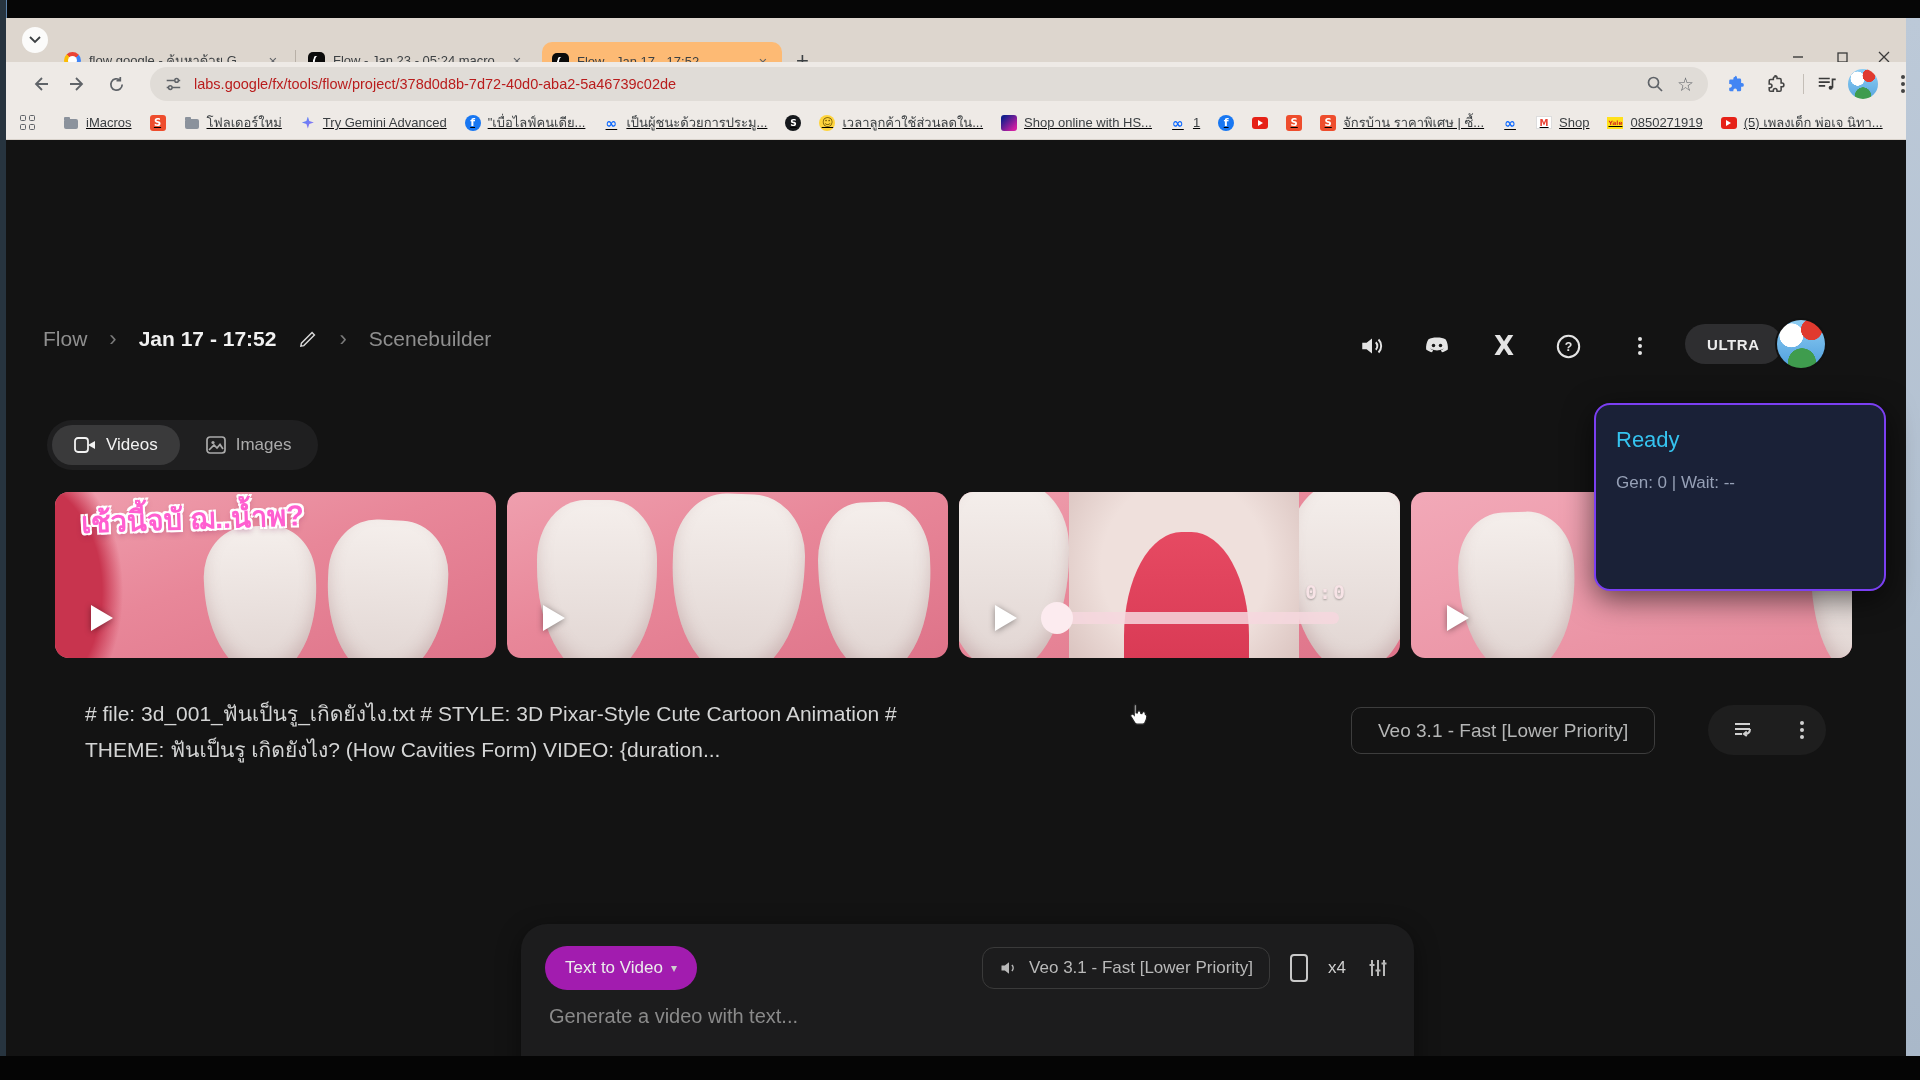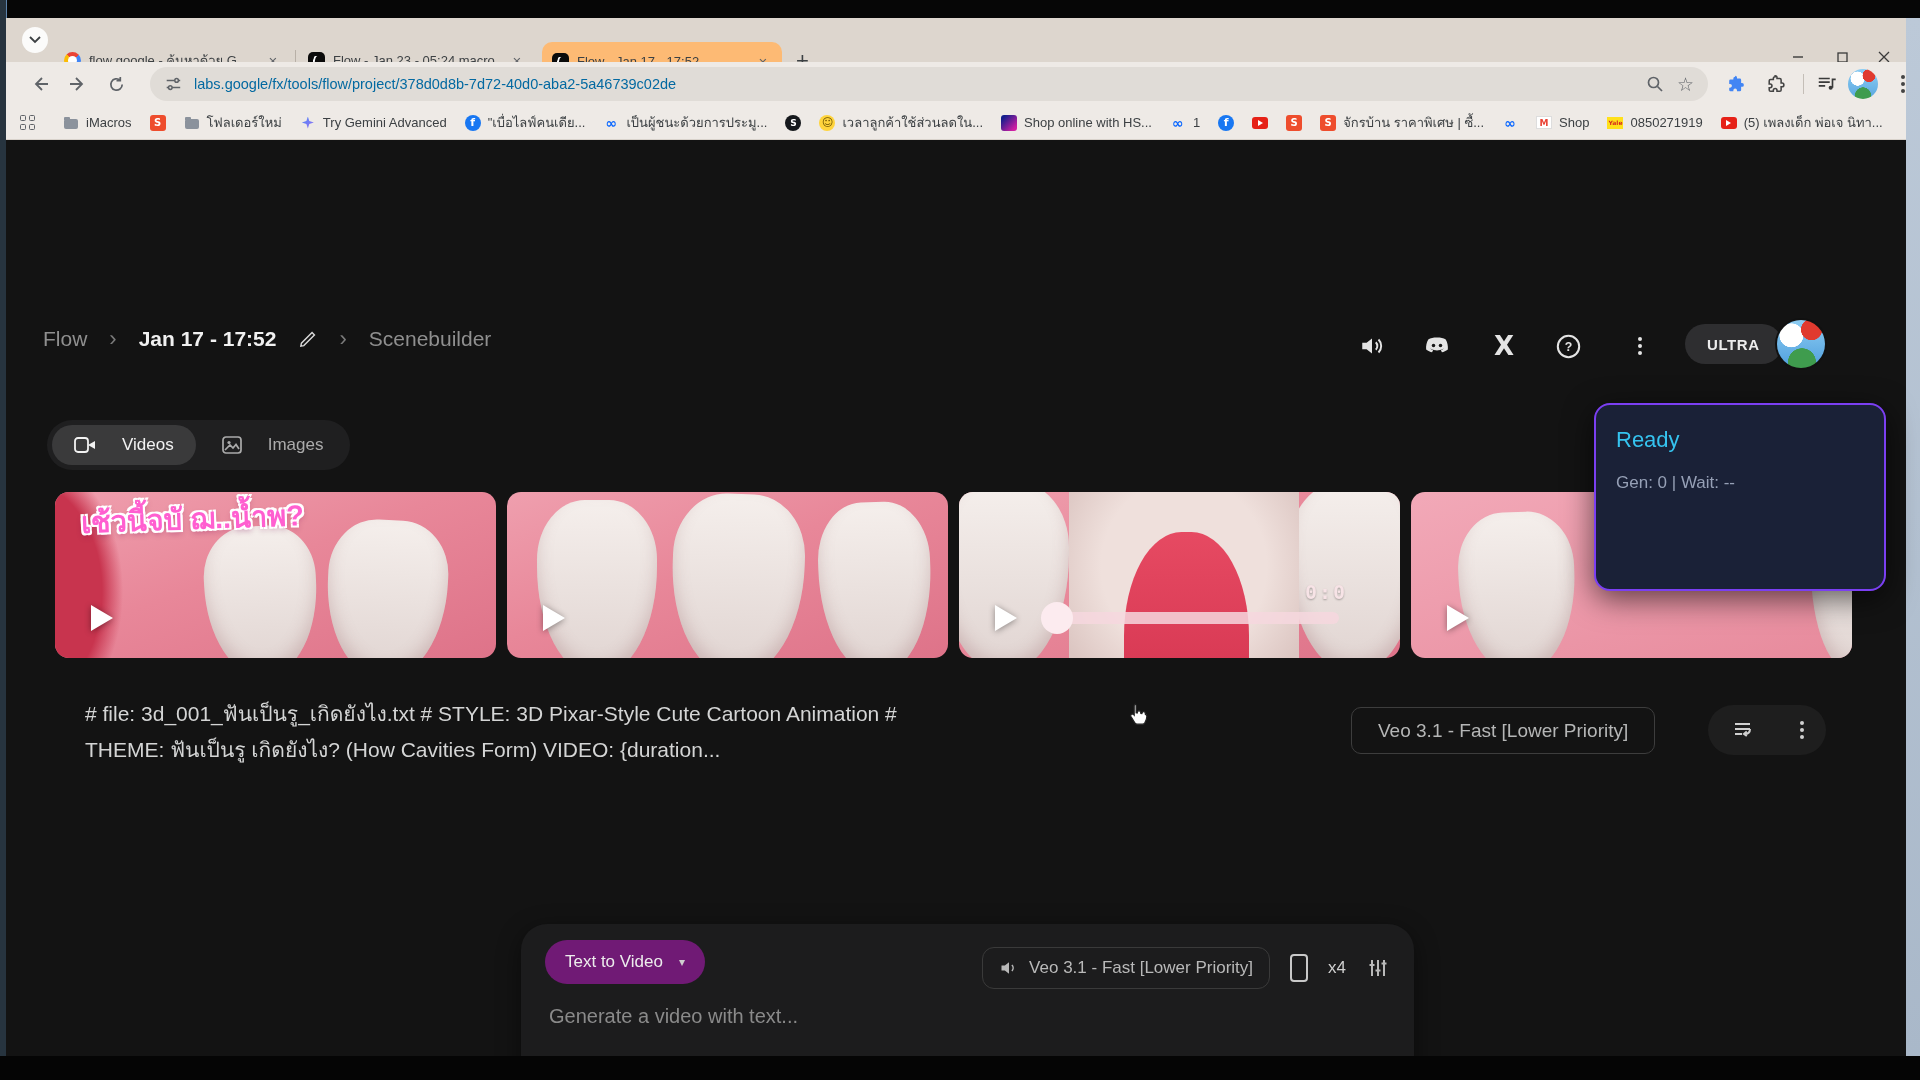--- a/index.html
+++ b/index.html
@@ -34,35 +34,35 @@
   .circle-btn{width:26px;height:26px;border-radius:50%;background:#fbfbfa;display:flex;
               align-items:center;justify-content:center;}
   .winbtn{position:absolute;top:22px;width:44px;height:34px;display:flex;align-items:center;
           justify-content:center;color:#3a3a3a;}
 
   
   .toolbar{left:6px;top:62px;width:1900px;height:44px;background:#eeeae6;}
   .navic{position:absolute;top:10px;width:24px;height:24px;display:flex;align-items:center;justify-content:center;}
   .omnibox{position:absolute;left:144px;top:5px;width:1558px;height:34px;border-radius:17px;
            background:#e0dcd7;display:flex;align-items:center;padding:0 14px;box-sizing:border-box;gap:12px;}
-  .url{font-size:14.5px;color:#0369a1;white-space:nowrap;overflow:hidden;flex:1;}
+  .url{font-size:14.5px;color:#b91c1c;white-space:nowrap;overflow:hidden;flex:1;}
   .tb-ic{position:absolute;top:9px;width:26px;height:26px;display:flex;align-items:center;justify-content:center;}
   .vsep{width:1px;height:20px;background:#c4beb7;}
   .avatar-sm{width:30px;height:30px;border-radius:50%;
      background:radial-gradient(circle at 70% 22%,#e03a2f 0 20%,transparent 21%),
                 radial-gradient(circle at 32% 32%,#ffffff 0 24%,transparent 25%),
                 radial-gradient(circle at 50% 88%,#3f9c4e 0 26%,transparent 27%),
                 linear-gradient(180deg,#8ecdf3,#58a7e0);}
   .dots{display:inline-flex;flex-direction:column;gap:3px;align-items:center;}
   .dots i{width:4px;height:4px;border-radius:50%;background:currentColor;display:block;}
 
   
   .bmbar{left:6px;top:106px;width:1900px;height:34px;background:#eeeae6;border-bottom:1px solid #d8d2cb;
          display:flex;align-items:center;padding:0 14px;box-sizing:border-box;gap:14px;}
-  .bm-list{display:flex;align-items:center;gap:18px;overflow:hidden;flex:none;}
+  .bm-list{display:flex;align-items:center;gap:18px;overflow:hidden;flex:none;text-decoration:underline;}
   .bm{display:flex;align-items:center;gap:7px;color:#3c4043;font-size:13px;white-space:nowrap;}
   .bm-label:empty{display:none;}
   .bm-ic{width:16px;height:16px;display:inline-flex;align-items:center;justify-content:center;
          flex:none;position:relative;font-family:"DejaVu Sans",sans-serif;}
   .ic-folder::before{content:"";width:14px;height:10px;background:#8b929c;border-radius:2px;position:absolute;top:4px;left:1px;}
   .ic-folder::after{content:"";width:6px;height:3px;background:#8b929c;border-radius:1px 1px 0 0;position:absolute;top:2px;left:1px;}
   .ic-shopee{background:#ee4d2d;border-radius:3px;color:#fff;font-size:10px;font-weight:bold;}
   .ic-shopee::before{content:"S";}
   .ic-gemini::before{content:"";width:12px;height:12px;background:linear-gradient(135deg,#4e86f7,#9b72f2);
     clip-path:polygon(50% 0,62% 38%,100% 50%,62% 62%,50% 100%,38% 62%,0 50%,38% 38%);}
@@ -96,21 +96,21 @@
               align-items:center;padding:0 22px;}
   .avatar-lg{position:absolute;left:1771px;top:180px;width:48px;height:48px;border-radius:50%;
      background:radial-gradient(circle at 72% 20%,#e03a2f 0 20%,transparent 21%),
                 radial-gradient(circle at 30% 32%,#ffffff 0 25%,transparent 26%),
                 radial-gradient(circle at 52% 88%,#3f9c4e 0 28%,transparent 29%),
                 linear-gradient(180deg,#8ecdf3,#4f9fdd);
      box-shadow:0 0 0 2px #111;}
 
   .seg-group{position:absolute;left:41px;top:280px;height:50px;border-radius:25px;background:#1f1f20;
              display:flex;align-items:center;padding:5px;box-sizing:border-box;gap:4px;}
-  .seg{height:40px;border-radius:20px;display:flex;align-items:center;gap:26px;padding:0 22px;
+  .seg{height:40px;border-radius:20px;display:flex;align-items:center;gap:10px;padding:0 22px;
        font-size:17px;color:#ababab;}
   .seg.active{background:#3a3a3b;color:#f2f2f2;}
   .searchbar{position:absolute;left:1240px;top:278px;width:348px;height:48px;border-radius:24px;
              background:#212122;display:flex;align-items:center;padding:0 18px 0 26px;box-sizing:border-box;}
   .searchbar input{flex:1;background:none;border:none;outline:none;color:#d8d8d8;font-size:17px;
                    font-family:"Liberation Sans",sans-serif;}
   .searchbar input::placeholder{color:#9b9b9b;}
 
   
   .flowauto{position:absolute;left:1588px;top:263px;width:292px;height:188px;border-radius:16px;
@@ -148,22 +148,22 @@
   .caption{position:absolute;left:79px;top:556px;width:850px;font-size:21px;line-height:36px;color:#d4d5d5;}
   .model-chip{position:absolute;left:1345px;top:567px;height:47px;border-radius:10px;
               border:1px solid #3d3d3d;color:#b5b6b6;font-size:19px;display:flex;align-items:center;
               padding:0 26px;box-sizing:border-box;}
   .gal-actions{position:absolute;left:1702px;top:565px;width:118px;height:50px;border-radius:25px;
                background:#1e1e1e;display:flex;align-items:center;justify-content:space-around;color:#cfcfcf;}
 
   
   .composer{position:absolute;left:515px;top:784px;width:893px;height:211px;border-radius:26px;
             background:#1c1c1d;box-shadow:0 6px 24px rgba(0,0,0,.45);}
-  .mode-pill{position:absolute;left:24px;top:16px;height:44px;border-radius:22px;background:#701a75;
-             color:#ececec;font-size:17px;display:flex;align-items:center;gap:16px;padding:0 20px;}
+  .mode-pill{position:absolute;left:24px;top:22px;height:44px;border-radius:22px;background:#a21caf;
+             color:#ececec;font-size:17px;display:flex;align-items:center;gap:8px;padding:0 20px;}
   .comp-right{position:absolute;right:24px;top:23px;height:42px;display:flex;align-items:center;gap:20px;}
   .comp-chip{height:42px;border-radius:12px;border:1px solid #3a3a3a;display:flex;align-items:center;
              gap:10px;padding:0 16px;color:#b9b9b9;font-size:17px;box-sizing:border-box;}
   .phone-ic{width:14px;height:24px;border:2px solid #c9c9c9;border-radius:4px;}
   .x4{color:#cfcfcf;font-size:17px;}
   .comp-input{position:absolute;left:26px;top:80px;width:700px;}
   .comp-input input{width:100%;background:none;border:none;outline:none;color:#ddd;font-size:20px;
                     font-family:"Liberation Sans",sans-serif;}
   .comp-input input::placeholder{color:#8a8a8a;}
   .send-btn{position:absolute;right:14px;top:147px;width:54px;height:54px;border-radius:50%;

